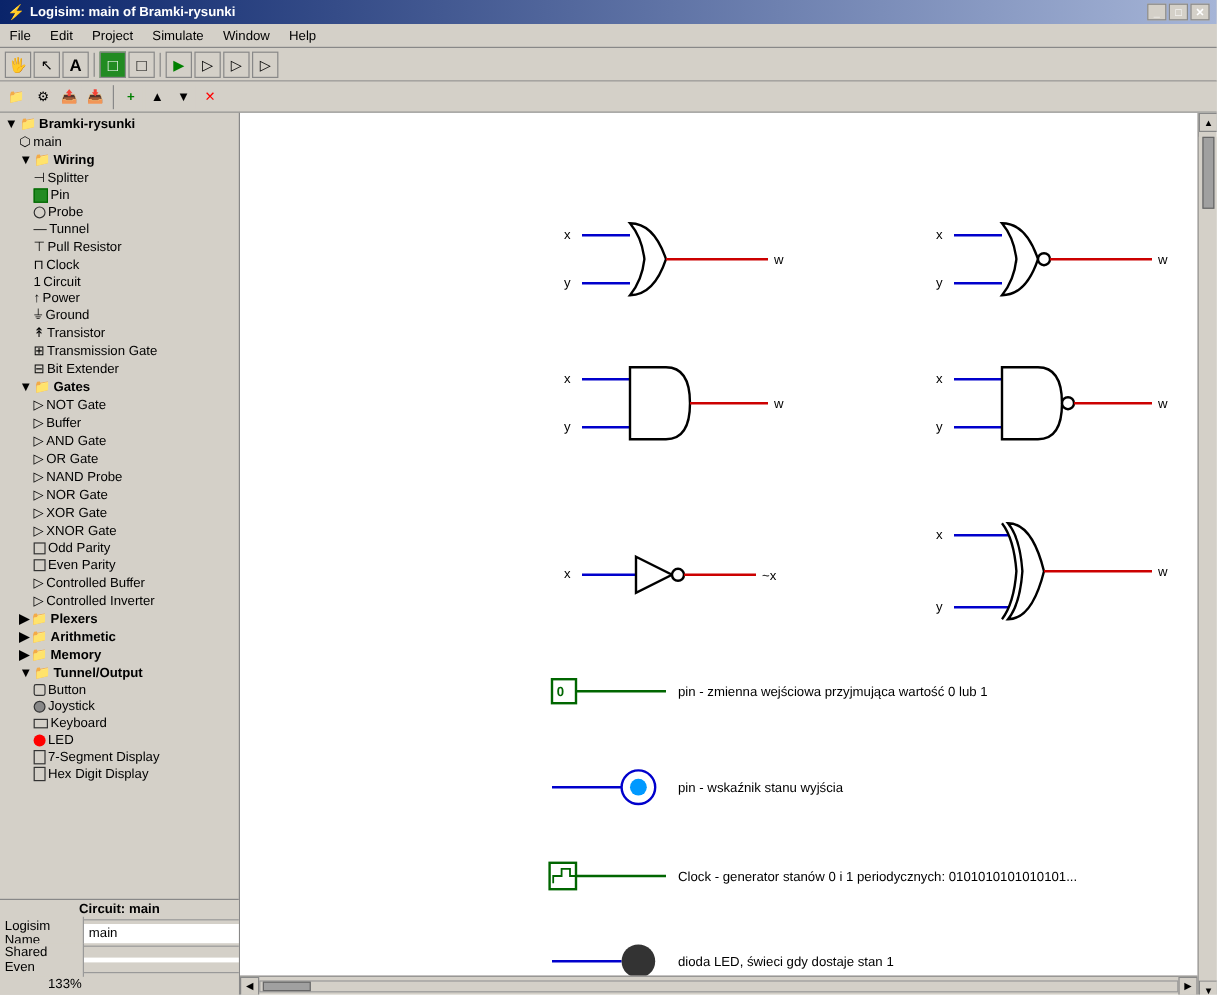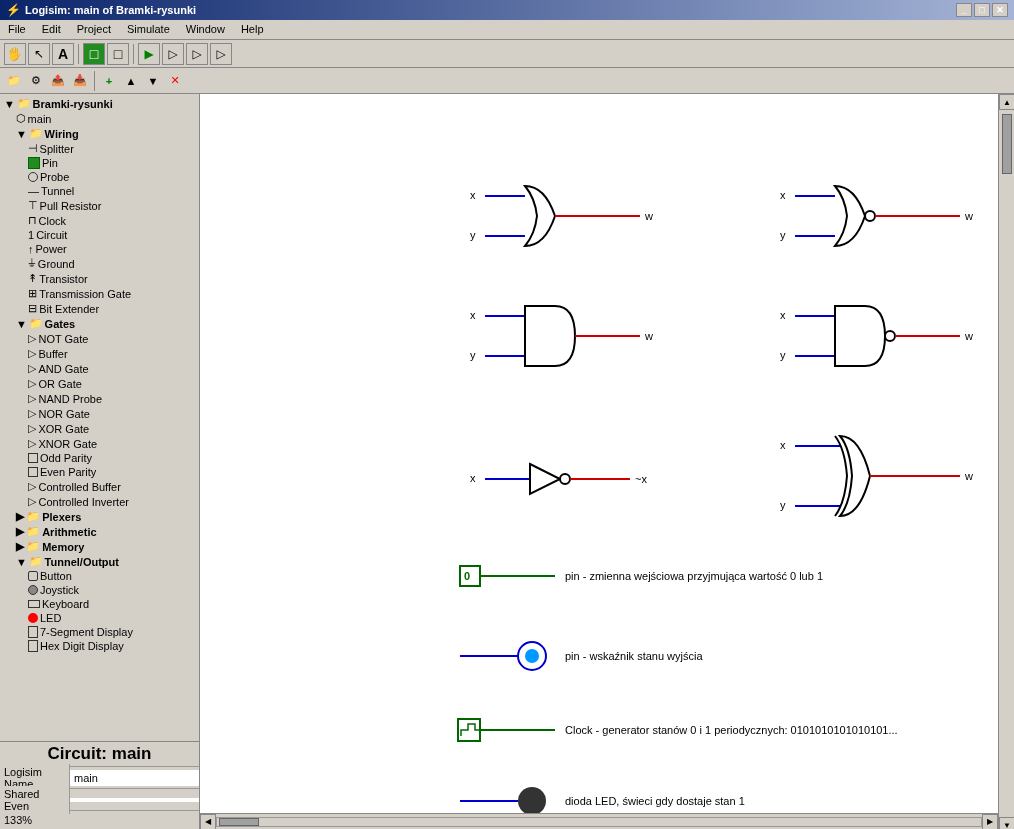--- a/index.html
+++ b/index.html
@@ -29,20 +29,21 @@
     }
 
     
     .menu-bar {
       background: #d4d0c8;
       border-bottom: 1px solid #888;
       padding: 2px 4px;
       display: flex;
       gap: 8px;
       height: 20px;
+      align-items: center;
     }
     .menu-item { padding: 1px 4px; font-size: 11px; cursor: pointer; }
 
     
     .toolbar {
       background: #d4d0c8;
       border-bottom: 1px solid #888;
       padding: 2px 4px;
       display: flex;
       gap: 2px;
@@ -136,20 +137,21 @@
       padding: 2px 4px;
       font-size: 11px;
       background: white;
     }
     .zoom-bar {
       height: 18px;
       display: flex;
       align-items: center;
       padding: 2px 4px;
       font-size: 11px;
+      margin-left: 36px;
     }
 
     
     .canvas-area {
       flex: 1;
       background: white;
       position: relative;
       overflow: hidden;
     }
     .canvas-scroll-y {
@@ -437,21 +439,21 @@
       </div>
 
       <div class="tree-item tree-indent-2">
         <span style="display:inline-block;width:10px;height:12px;border:1px solid #333;"></span>
         <span>Hex Digit Display</span>
       </div>
 
     </div>
 
     <div class="bottom-status">
-      <div style="padding:2px 4px; font-weight:bold; font-size:17px; border-bottom:1px solid #999; text-align:center;">
+      <div style="padding:2px 4px; font-weight:bold; font-size:11px; border-bottom:1px solid #999; text-align:center;">
         Circuit: <span>main</span>
       </div>
       <div class="status-row">
         <div class="status-label">Logisim Name</div>
         <div class="status-value">main</div>
       </div>
       <div class="status-row">
         <div class="status-label">Shared Even</div>
         <div class="status-value"></div>
       </div>

